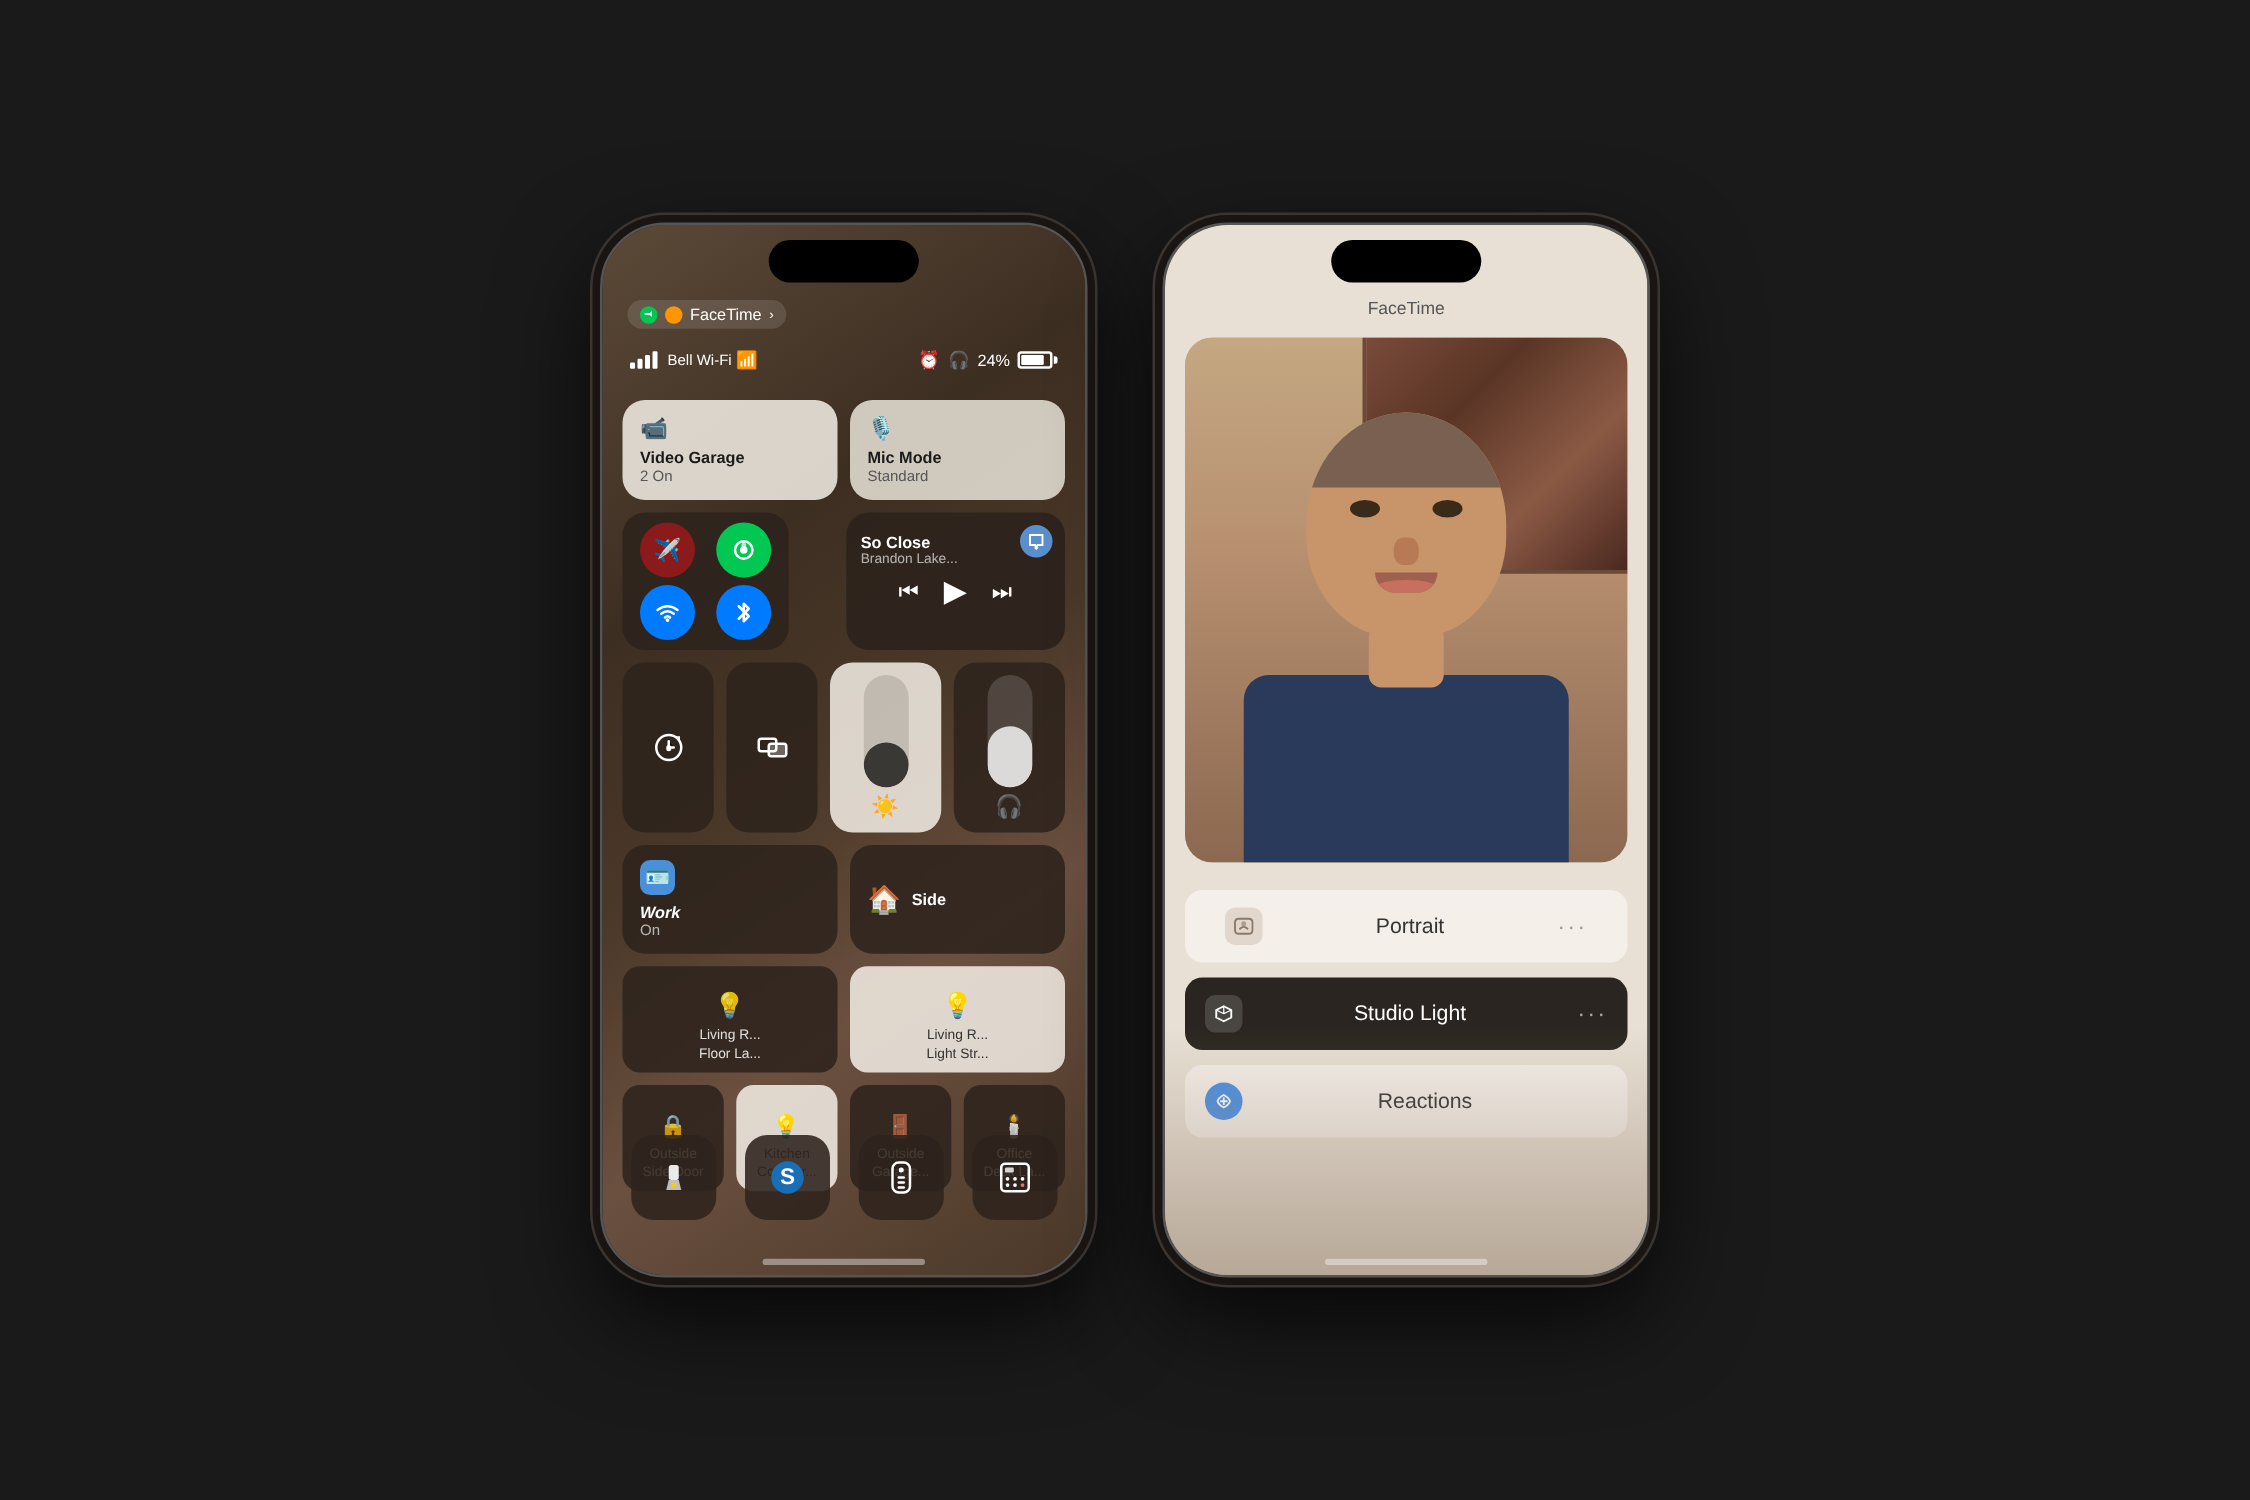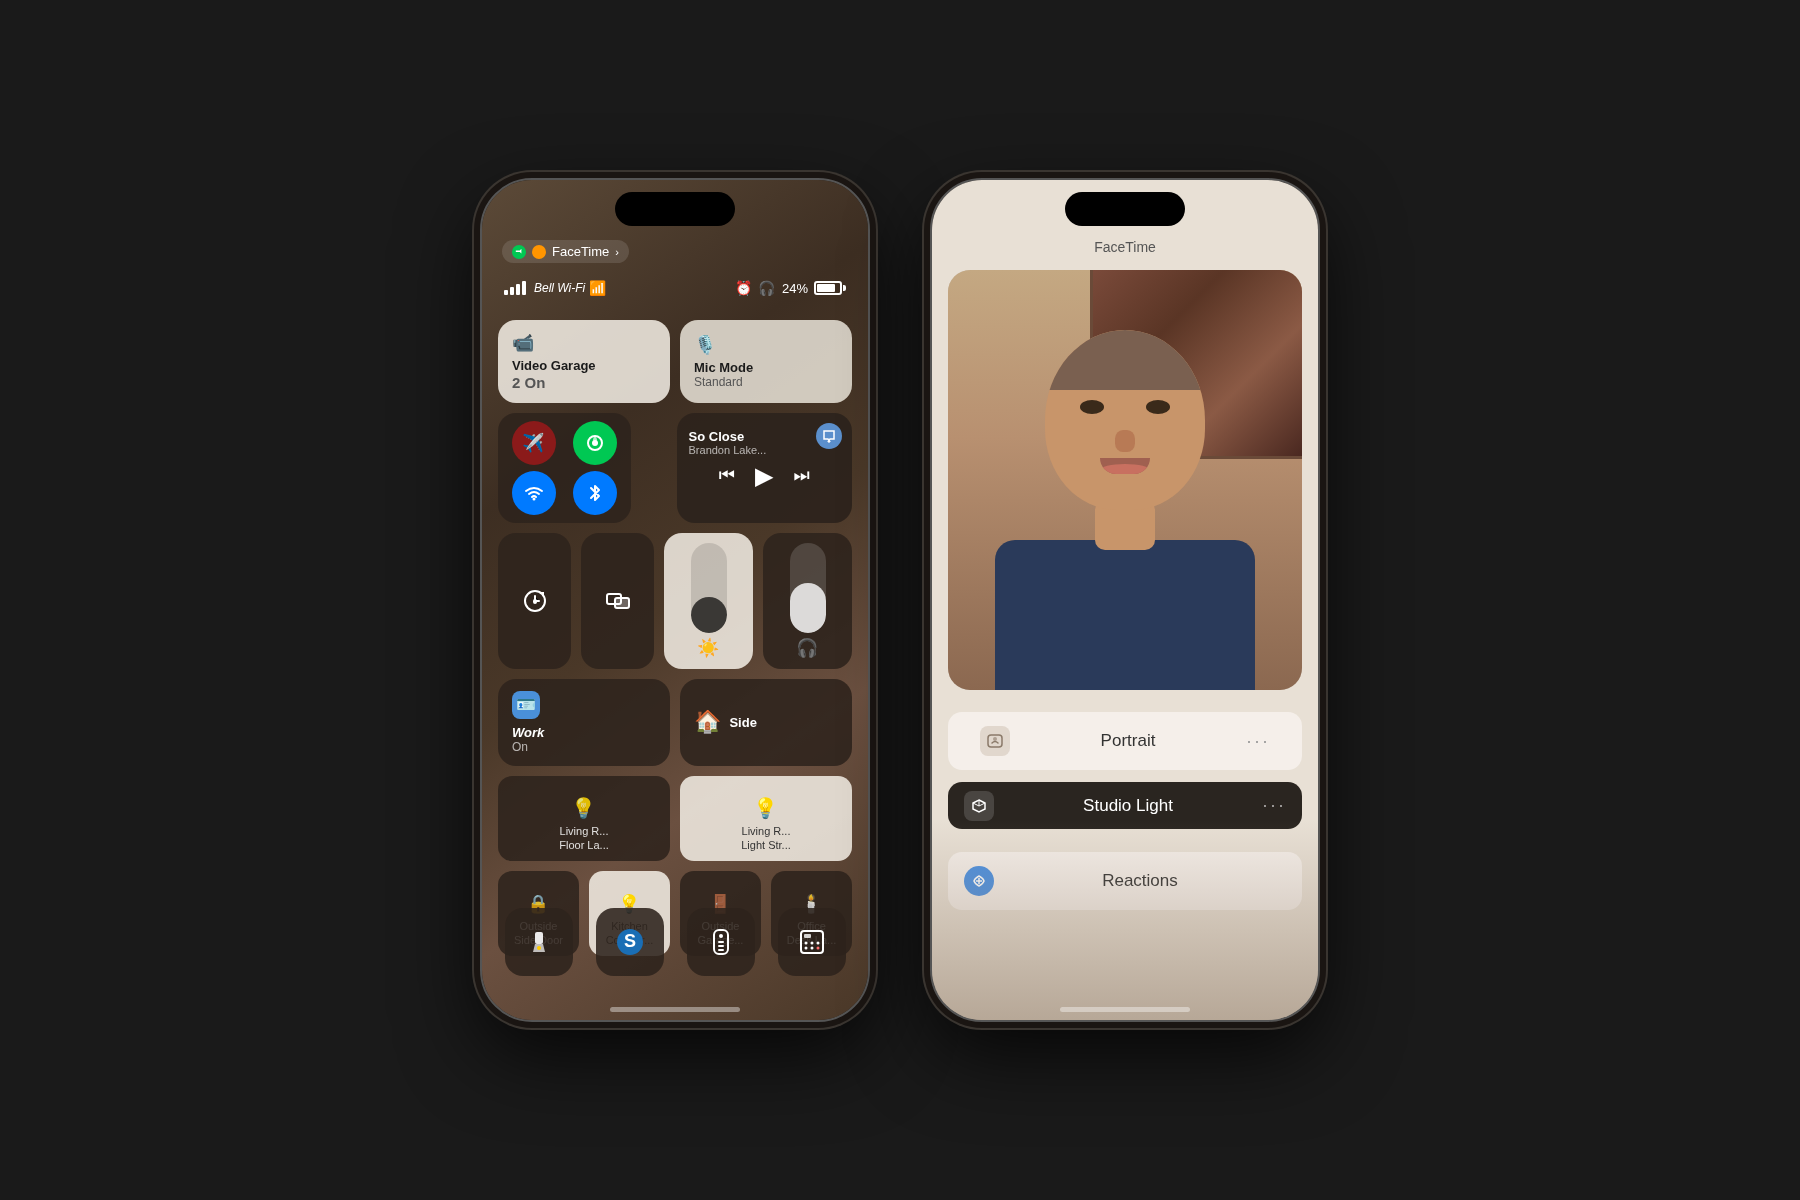--- a/index.html
+++ b/index.html
@@ -212,23 +212,22 @@
       min-height: 80px;
       justify-content: center;
     }
     .tile-video-effects .tile-label {
       font-size: 13px;
       font-weight: 600;
       color: #1a1a1a;
       line-height: 1.2;
     }
     .tile-video-effects .tile-sublabel {
-      font-size: 15px;
+      font-size: 12px;
       color: #555;
-      font-weight: bold;
     }
 
     
     .tile-mic-mode {
       flex: 1;
       background: rgba(240,235,225,0.82);
       padding: 12px 14px;
       min-height: 80px;
       justify-content: center;
     }
@@ -449,21 +448,21 @@
       font-size: 18px;
       letter-spacing: 2px;
     }
 
     
     .studio-btn {
       position: absolute;
       top: 602px;
       left: 16px;
       right: 16px;
-      height: 47px;
+      height: 58px;
       background: #2a2520;
       border-radius: 14px;
       display: flex;
       align-items: center;
       padding: 0 16px;
     }
     .studio-icon {
       width: 30px;
       height: 30px;
       background: rgba(255,255,255,0.15);
@@ -569,21 +568,21 @@
     </div>
 
     <div class="cc-status-bar">
       <div class="status-left">
         <div class="signal-bars">
           <div class="signal-bar" style="height:5px"></div>
           <div class="signal-bar" style="height:8px"></div>
           <div class="signal-bar" style="height:11px"></div>
           <div class="signal-bar" style="height:14px"></div>
         </div>
-        <span class="status-text" style="font-size:12px; margin-left:4px;font-style:italic;">Bell Wi-Fi</span>
+        <span class="status-text" style="font-size:12px; margin-left:4px;">Bell Wi-Fi</span>
         <span class="wifi-icon">📶</span>
       </div>
       <div class="status-right">
         <span style="font-size:14px; color:#fff;">⏰</span>
         <span style="font-size:14px; color:#fff;">🎧</span>
         <span class="battery-pct">24%</span>
         <div class="battery-icon">
           <div class="battery-body">
             <div class="battery-fill"></div>
           </div>

